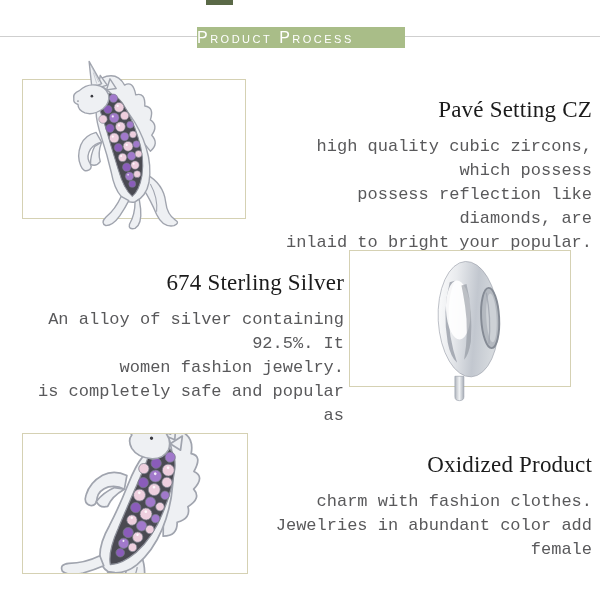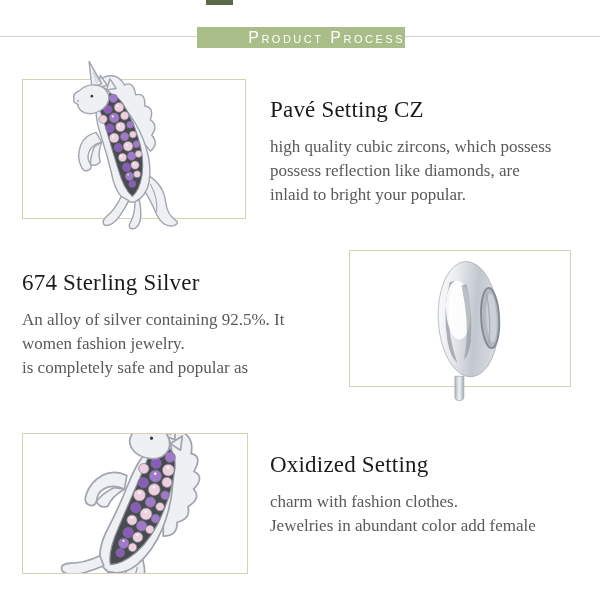--- a/index.html
+++ b/index.html
@@ -10,38 +10,38 @@
   
   .top-dash{position:absolute;left:206px;top:0;width:27px;height:5px;background:#5a6947;}
   
   .hrule{position:absolute;top:36px;height:1px;background:#cfcfcf;}
   .hrule.left{left:0;width:197px;}
   .hrule.right{left:405px;width:195px;}
   .banner{
     position:absolute;left:197px;top:27px;width:208px;height:21px;
     background:#a9bd88;color:#ffffff;
     font-family:"Liberation Sans",sans-serif;font-variant:small-caps;
-    font-size:16px;letter-spacing:2.5px;line-height:21px;text-align:right;
+    font-size:16px;letter-spacing:2.5px;line-height:21px;text-align:left;
   }
   
   .img-box{position:absolute;border:1px solid #d5d1b3;background:transparent;}
   .box1{left:22px;top:79px;width:222px;height:138px;}
   .box2{left:349px;top:250px;width:220px;height:135px;}
   .box3{left:22px;top:433px;width:224px;height:139px;overflow:hidden;}
   
   .unicorn-top{position:absolute;left:58px;top:60px;width:136px;height:174px;}
   .unicorn-bottom{
     position:absolute;left:38px;top:-28px;width:165px;height:214px;
     transform:rotate(40deg);transform-origin:50% 50%;
   }
   .bead{position:absolute;left:435px;top:258px;width:77px;height:148px;}
   
-  .txt{position:absolute;width:322px;}
+  .txt{position:absolute;width:322px;text-align:right;}
   .txt .title{font-size:23px;color:#1b1b1b;letter-spacing:.2px;margin:0 0 12px 0;font-weight:400;}
-  .txt .line{font-size:17px;color:#59595b;line-height:24px;}
+  .txt .line{font-size:17px;color:#59595b;line-height:24px;font-family:Liberation Mono, monospace;}
   .s1{left:270px;top:97px;}
   .s2{left:22px;top:270px;}
   .s3{left:270px;top:452px;}
 </style>
 </head>
 <body>
 
 <div class="canvas">
 
   <svg width="0" height="0" style="position:absolute" aria-hidden="true">
@@ -163,18 +163,18 @@
     </g>
     <path d="M31,184 h14 v32 q0,6 -7,6 q-7,0 -7,-6 Z" fill="url(#stemGrad)" stroke="#9aa0aa" stroke-width="1"></path>
   </svg>
 
   <div class="img-box box3">
     <svg class="unicorn-bottom" viewBox="0 0 190 250">
       <use href="#unicorn-shape"></use>
     </svg>
   </div>
   <div class="txt s3">
-    <div class="title">Oxidized Setting</div>
+    <div class="title">Oxidized Product</div>
     <div class="line">charm with fashion clothes.</div>
     <div class="line">Jewelries in abundant color add female</div>
   </div>
 
 </div>
 
 </body></html>

